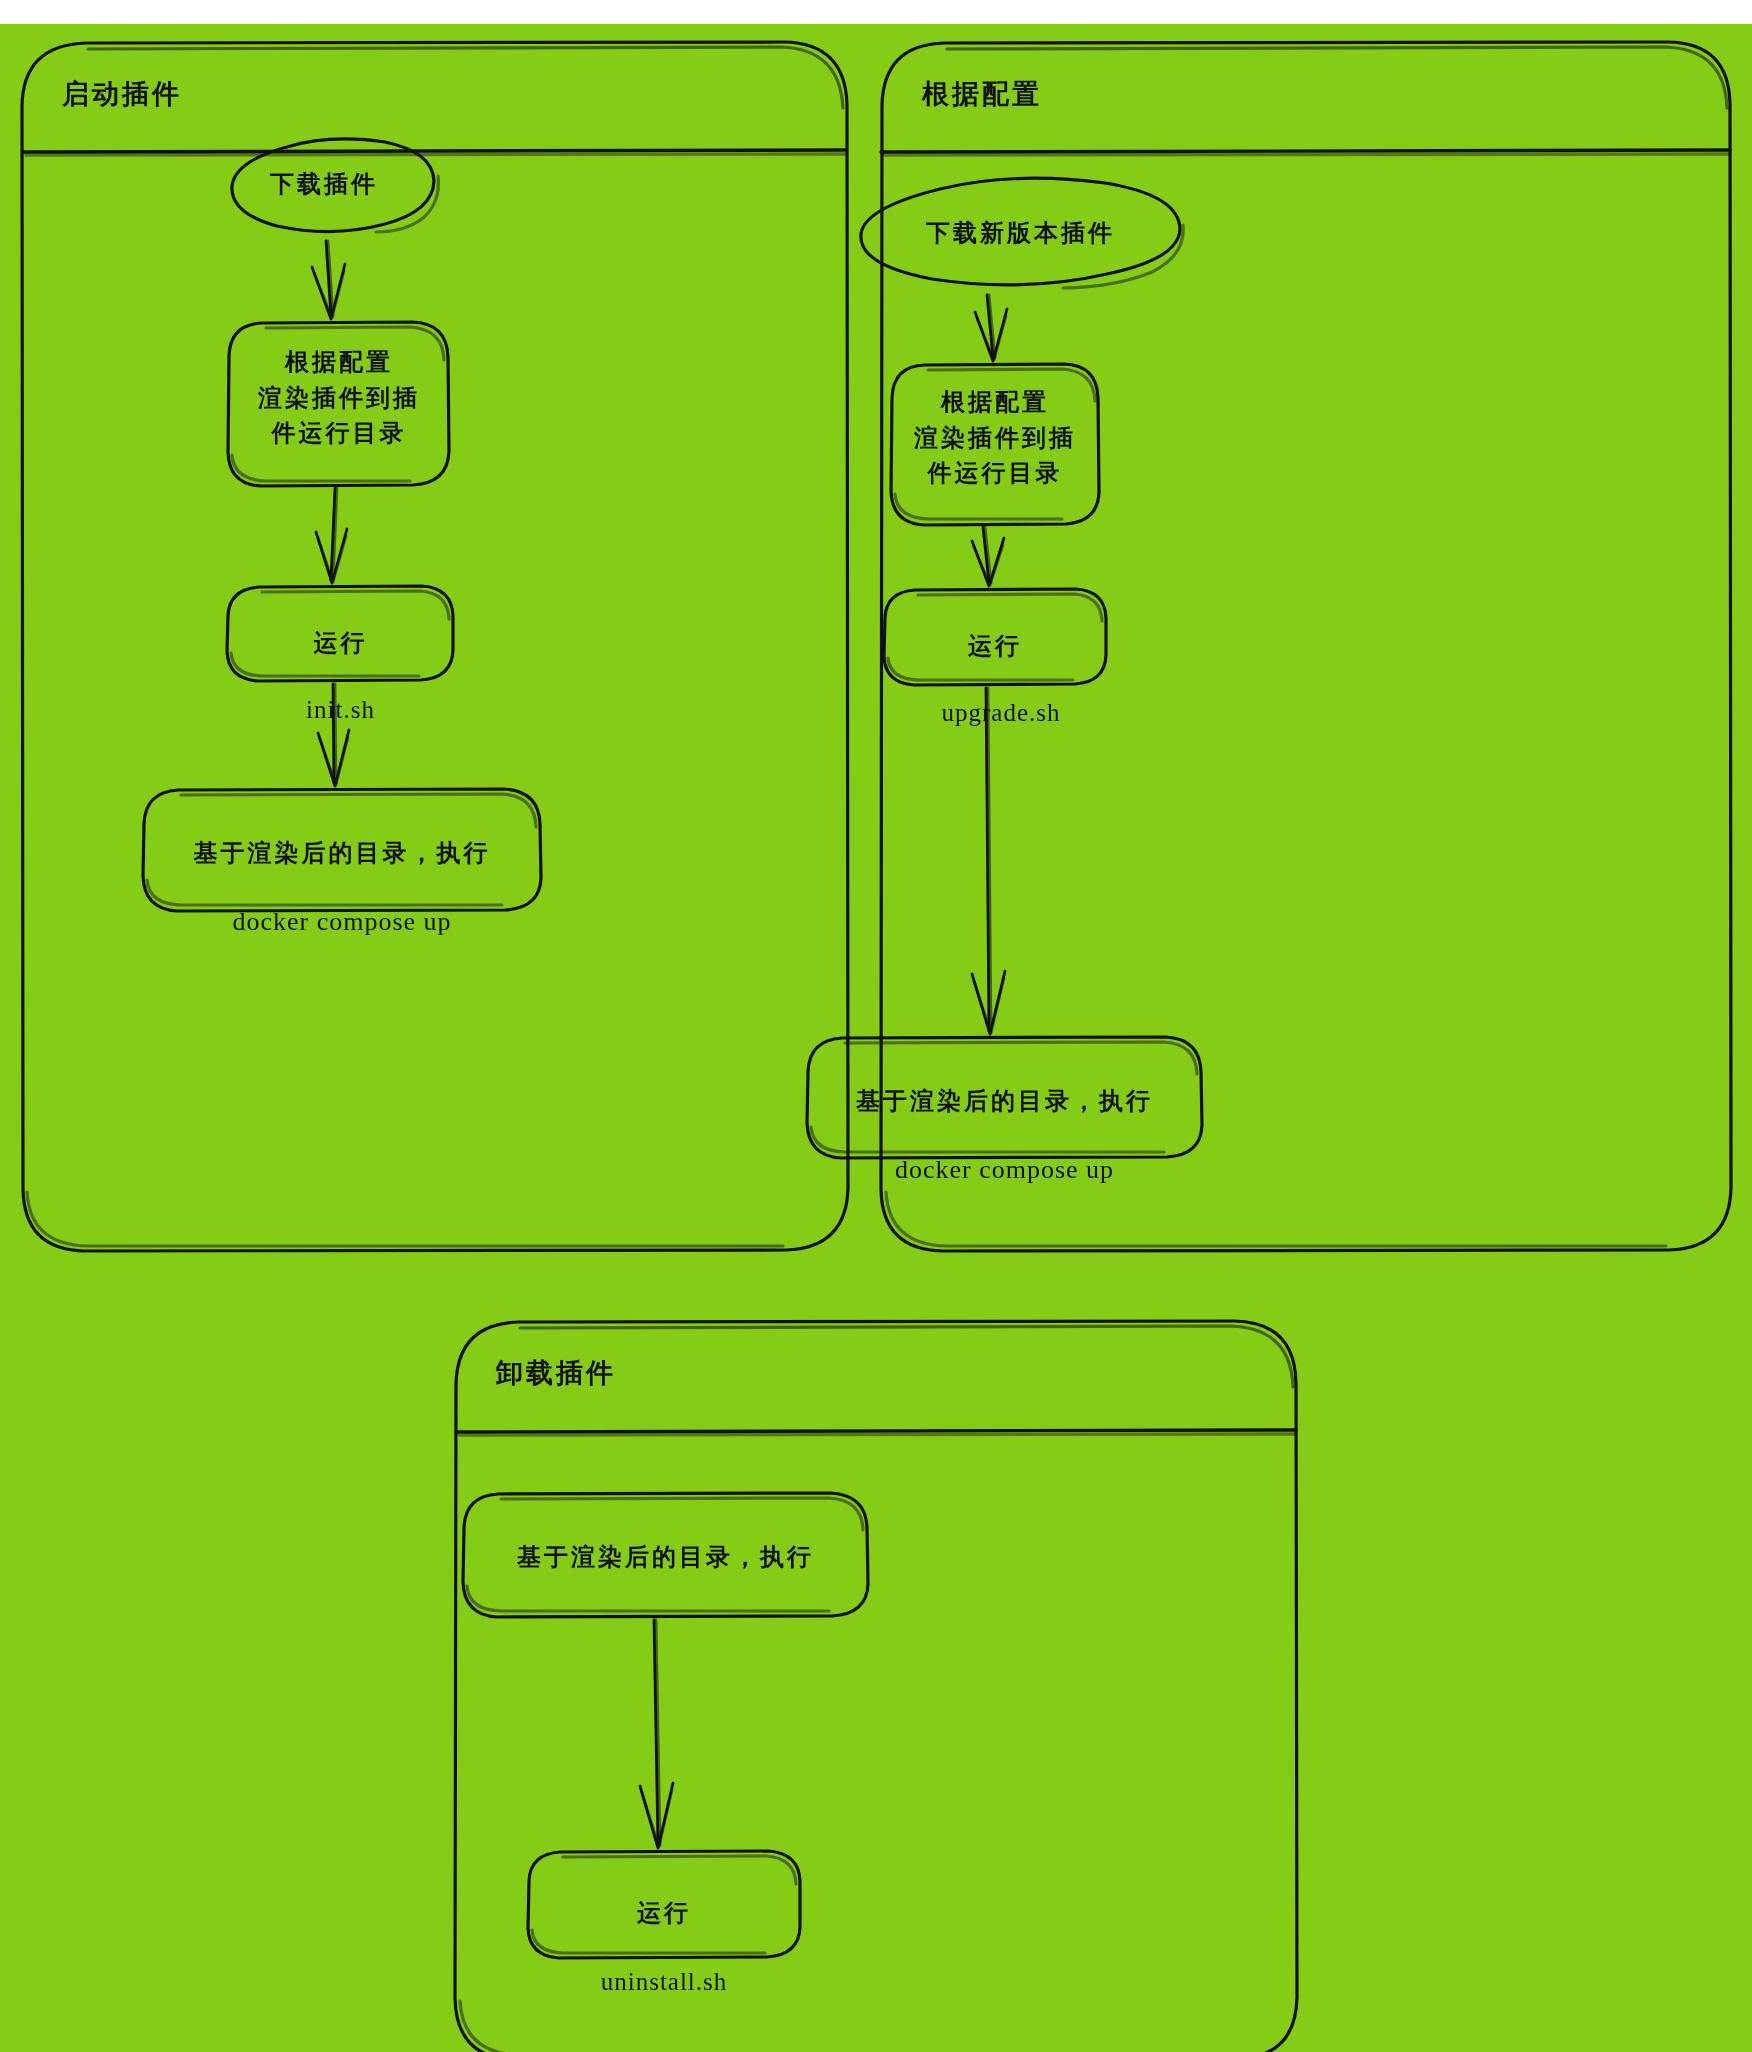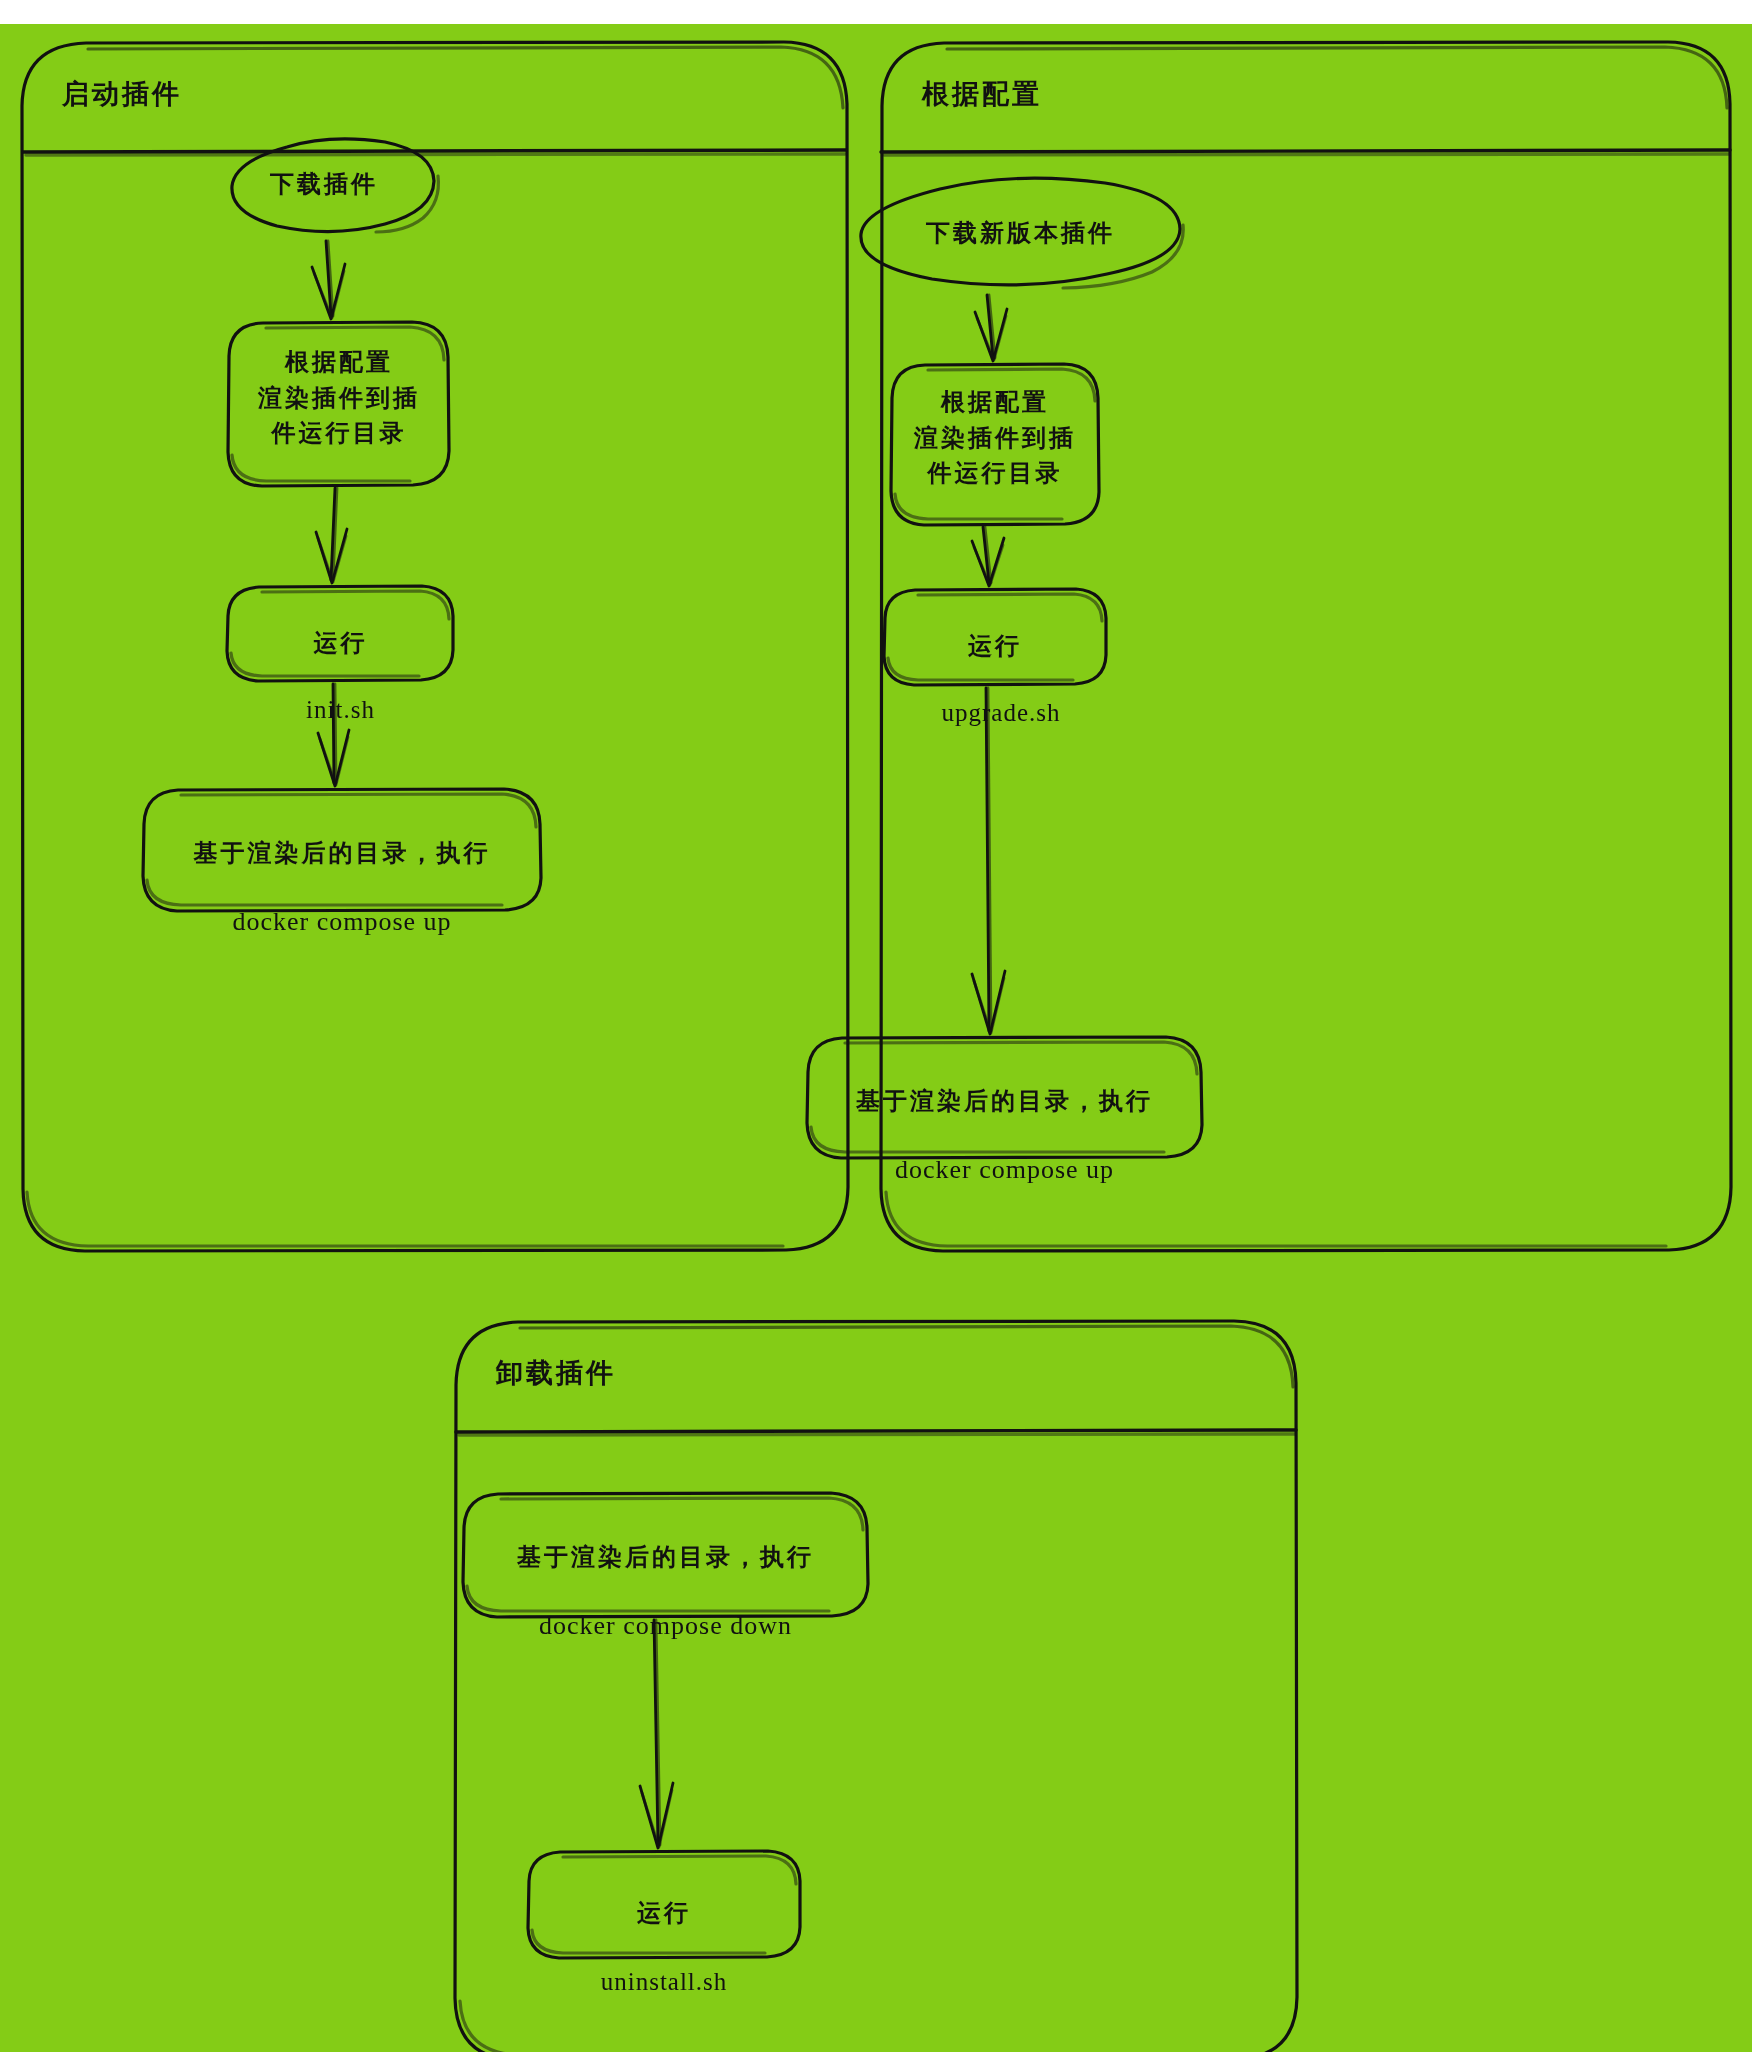--- a/index.html
+++ b/index.html
@@ -232,21 +232,20 @@
 
   <div class="node-label" style="left:807px; top:1036px; width:395px;">
     <div class="cjk" style="font-size:24px;">基于渲染后的目录，执行</div>
     <div class="mono-ish" style="font-size:26px; margin-top:8px;">docker compose up</div>
   </div>
 
   <div class="panel-title" style="left:496px; top:1331px;">卸载插件</div>
 
   <div class="node-label" style="left:463px; top:1492px; width:405px;">
     <div class="cjk" style="font-size:24px;">基于渲染后的目录，执行</div>
-    <div class="mono-ish" style="font-size:26px; margin-top:8px;">docker compose down</div>
   </div>
 
   <div class="node-label" style="left:528px; top:1848px; width:272px;">
     <div class="cjk" style="font-size:24px;">运行</div>
     <div class="mono-ish" style="font-size:25px; margin-top:8px;">uninstall.sh</div>
   </div>
 
 </div>
 
 </body></html>

